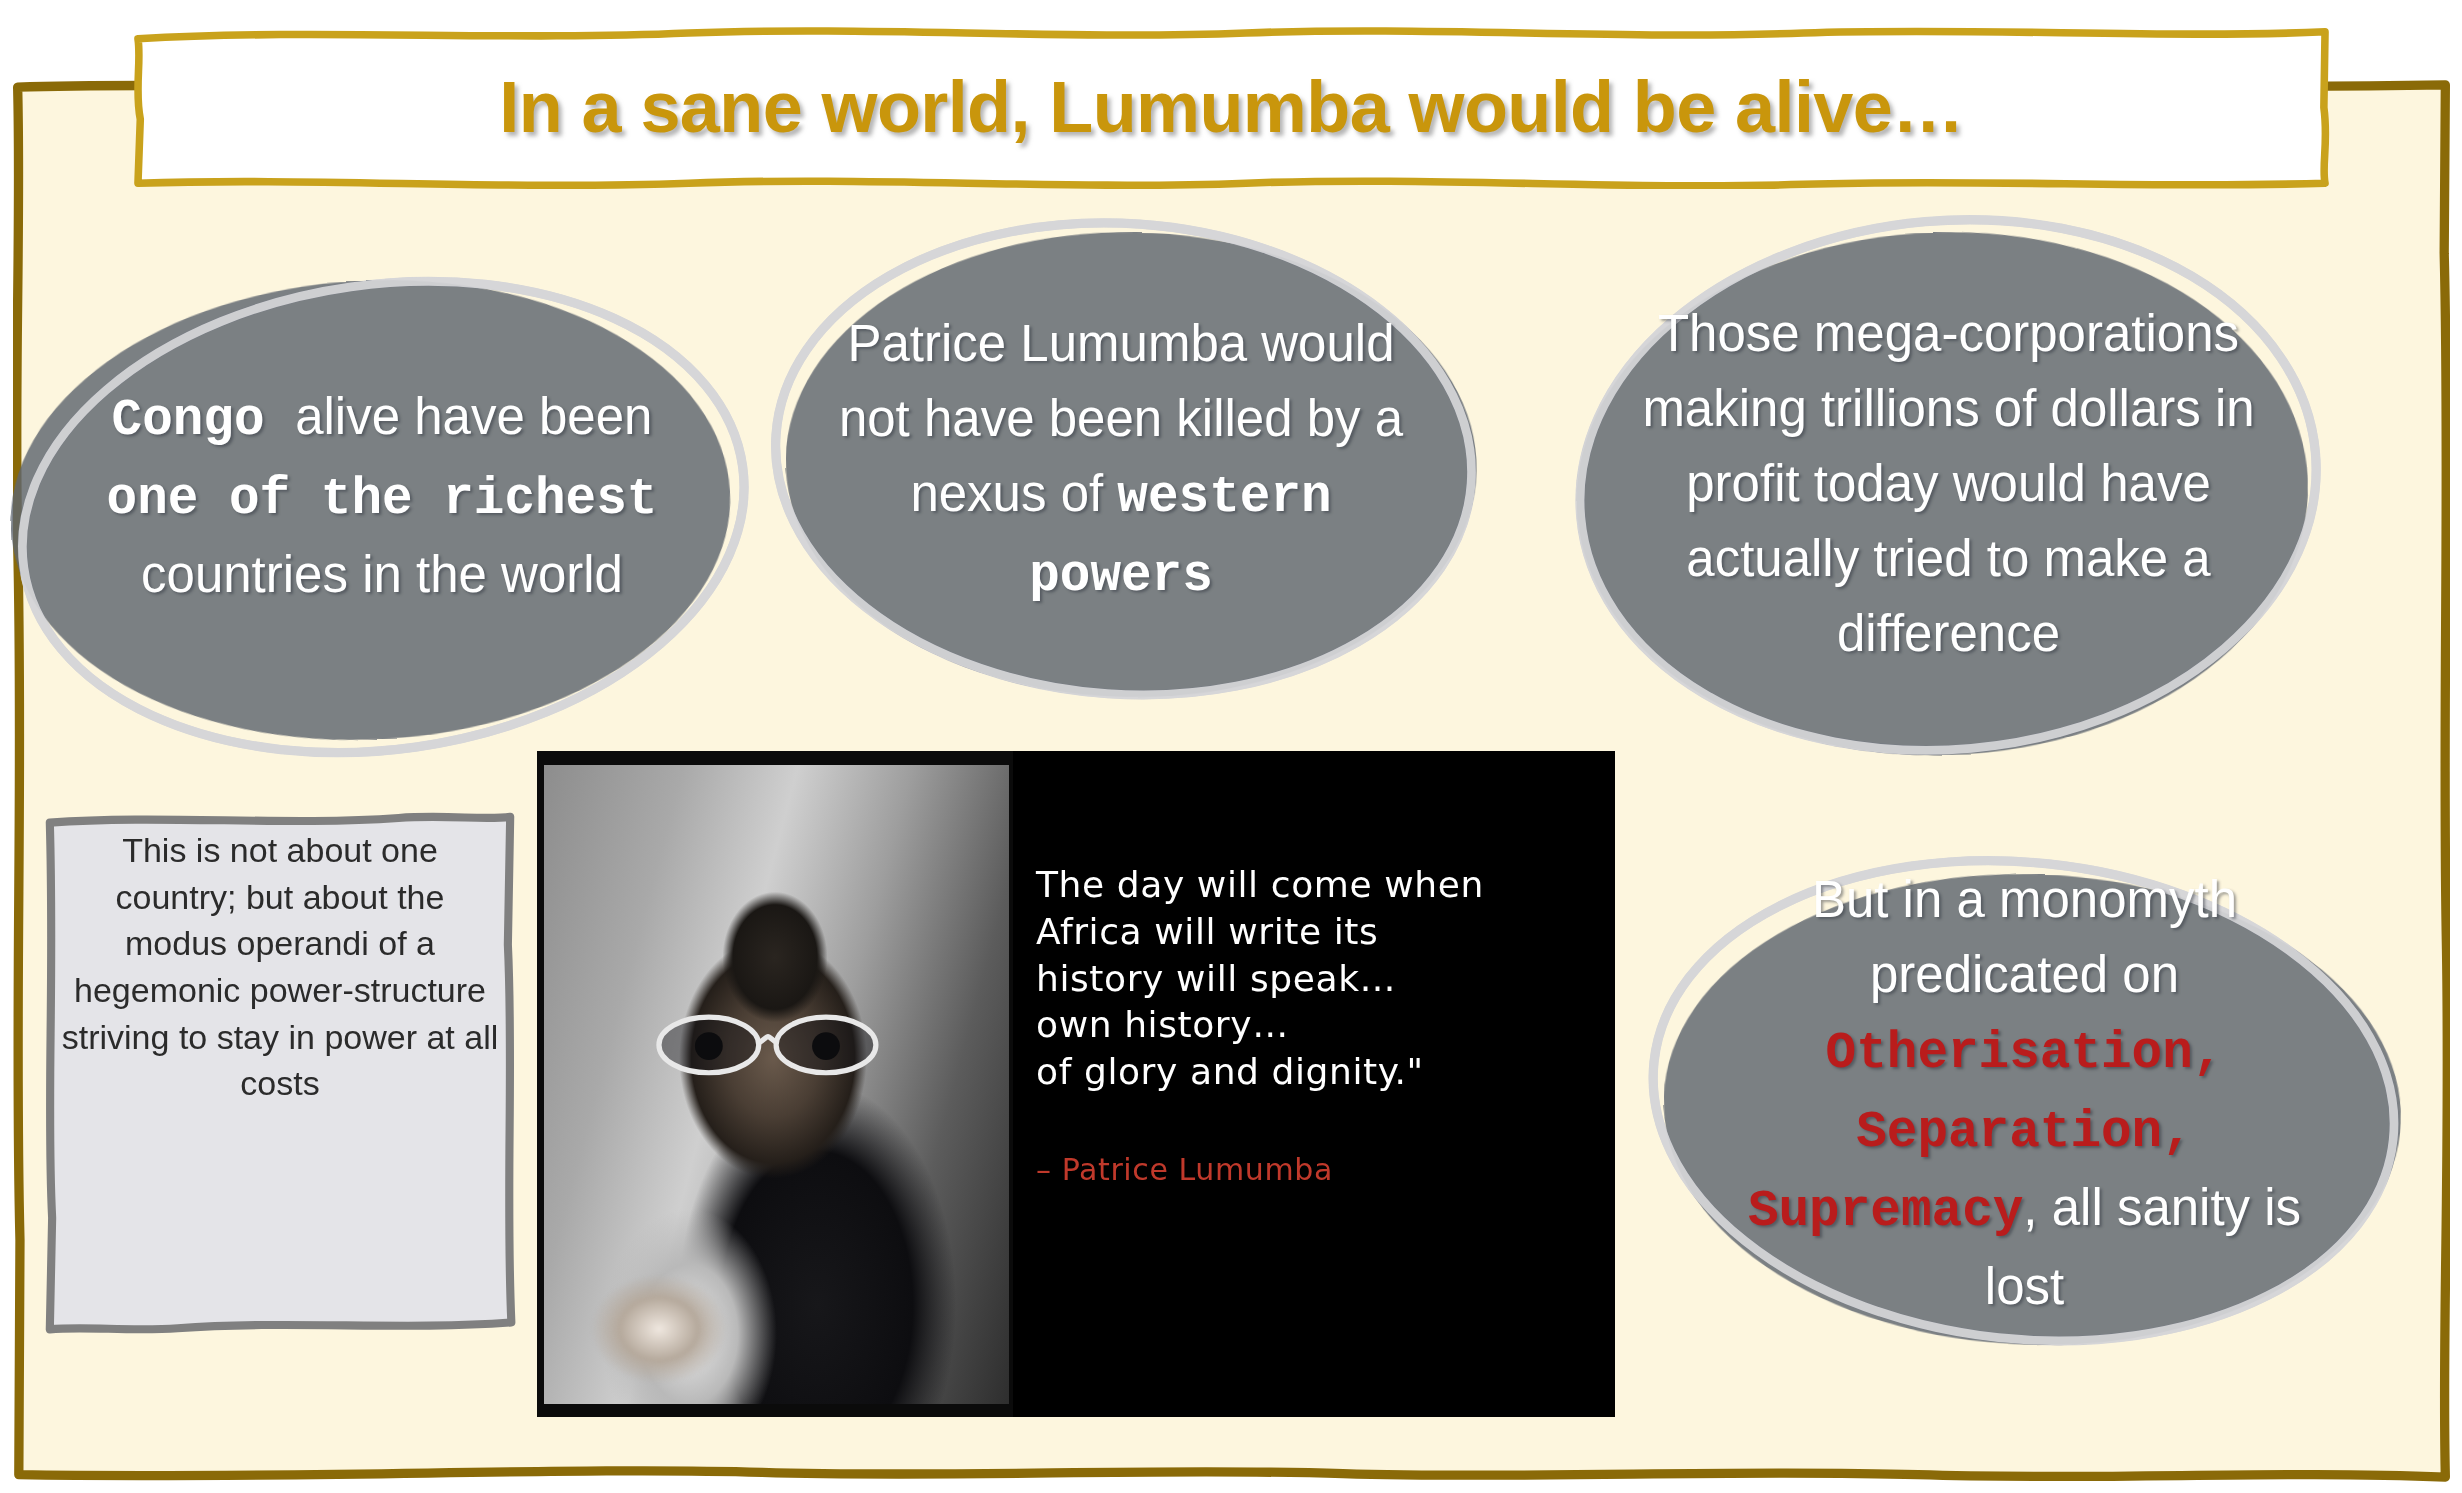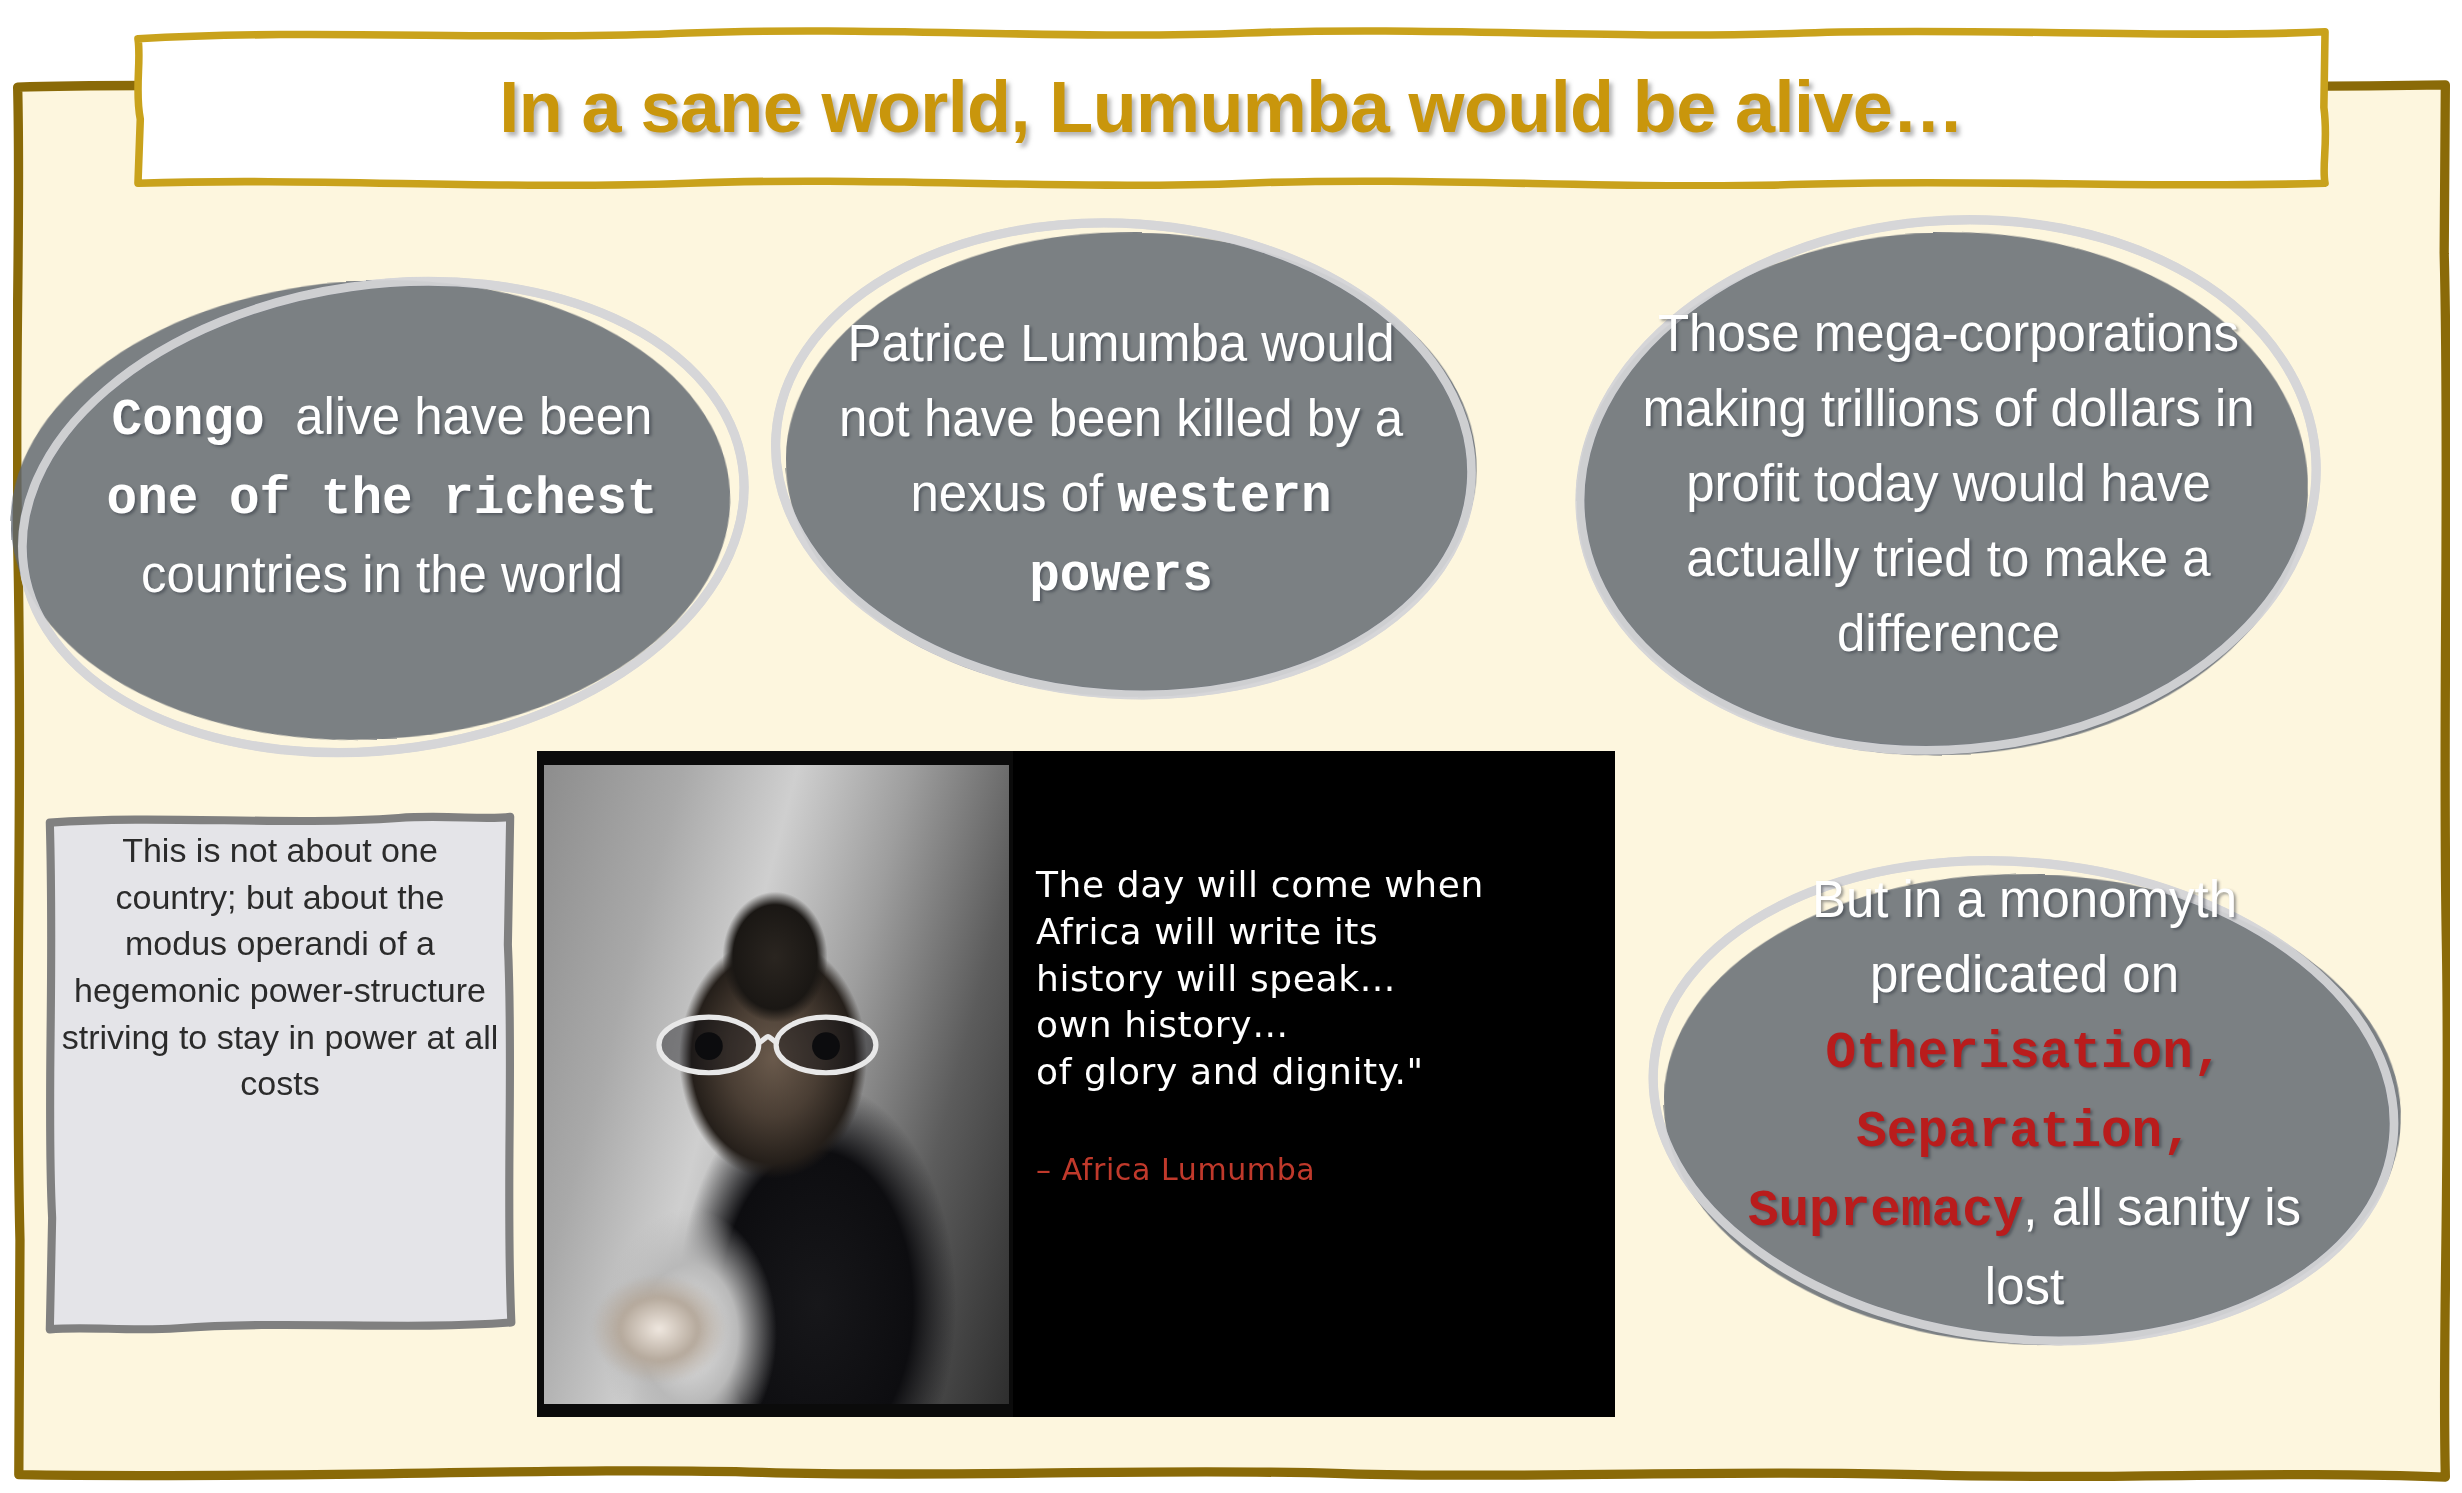--- a/index.html
+++ b/index.html
@@ -215,21 +215,21 @@
       <div class="pointer"></div>
     </div>
 
     <div class="quote">
       <span class="ln">The day will come when</span>
       <span class="ln">Africa will write its</span>
       <span class="ln">history will speak…</span>
       <span class="ln">own history…</span>
       <span class="ln">of glory and dignity."</span>
     </div>
-    <div class="attrib">– Africa Lumumba</div>
+    <div class="attrib">– Patrice Lumumba</div>
   </div>
 
   <div class="titlebox">
     <svg viewBox="0 0 3790 280" preserveAspectRatio="none">
       <path d="M12,22 C320,4 640,26 960,12 C1280,0 1600,24 1920,12
                C2240,0 2560,24 2880,12 C3180,2 3500,22 3778,10
                L3776,140 C3784,200 3772,240 3778,270
                C3480,280 3180,262 2880,272 C2560,282 2240,258 1920,270
                C1600,282 1280,258 960,270 C640,282 320,260 12,270
                L16,160 C6,110 18,60 12,22 Z" fill="#FFFFFF" stroke="#C9A21C" stroke-width="13" stroke-linejoin="round"></path>

